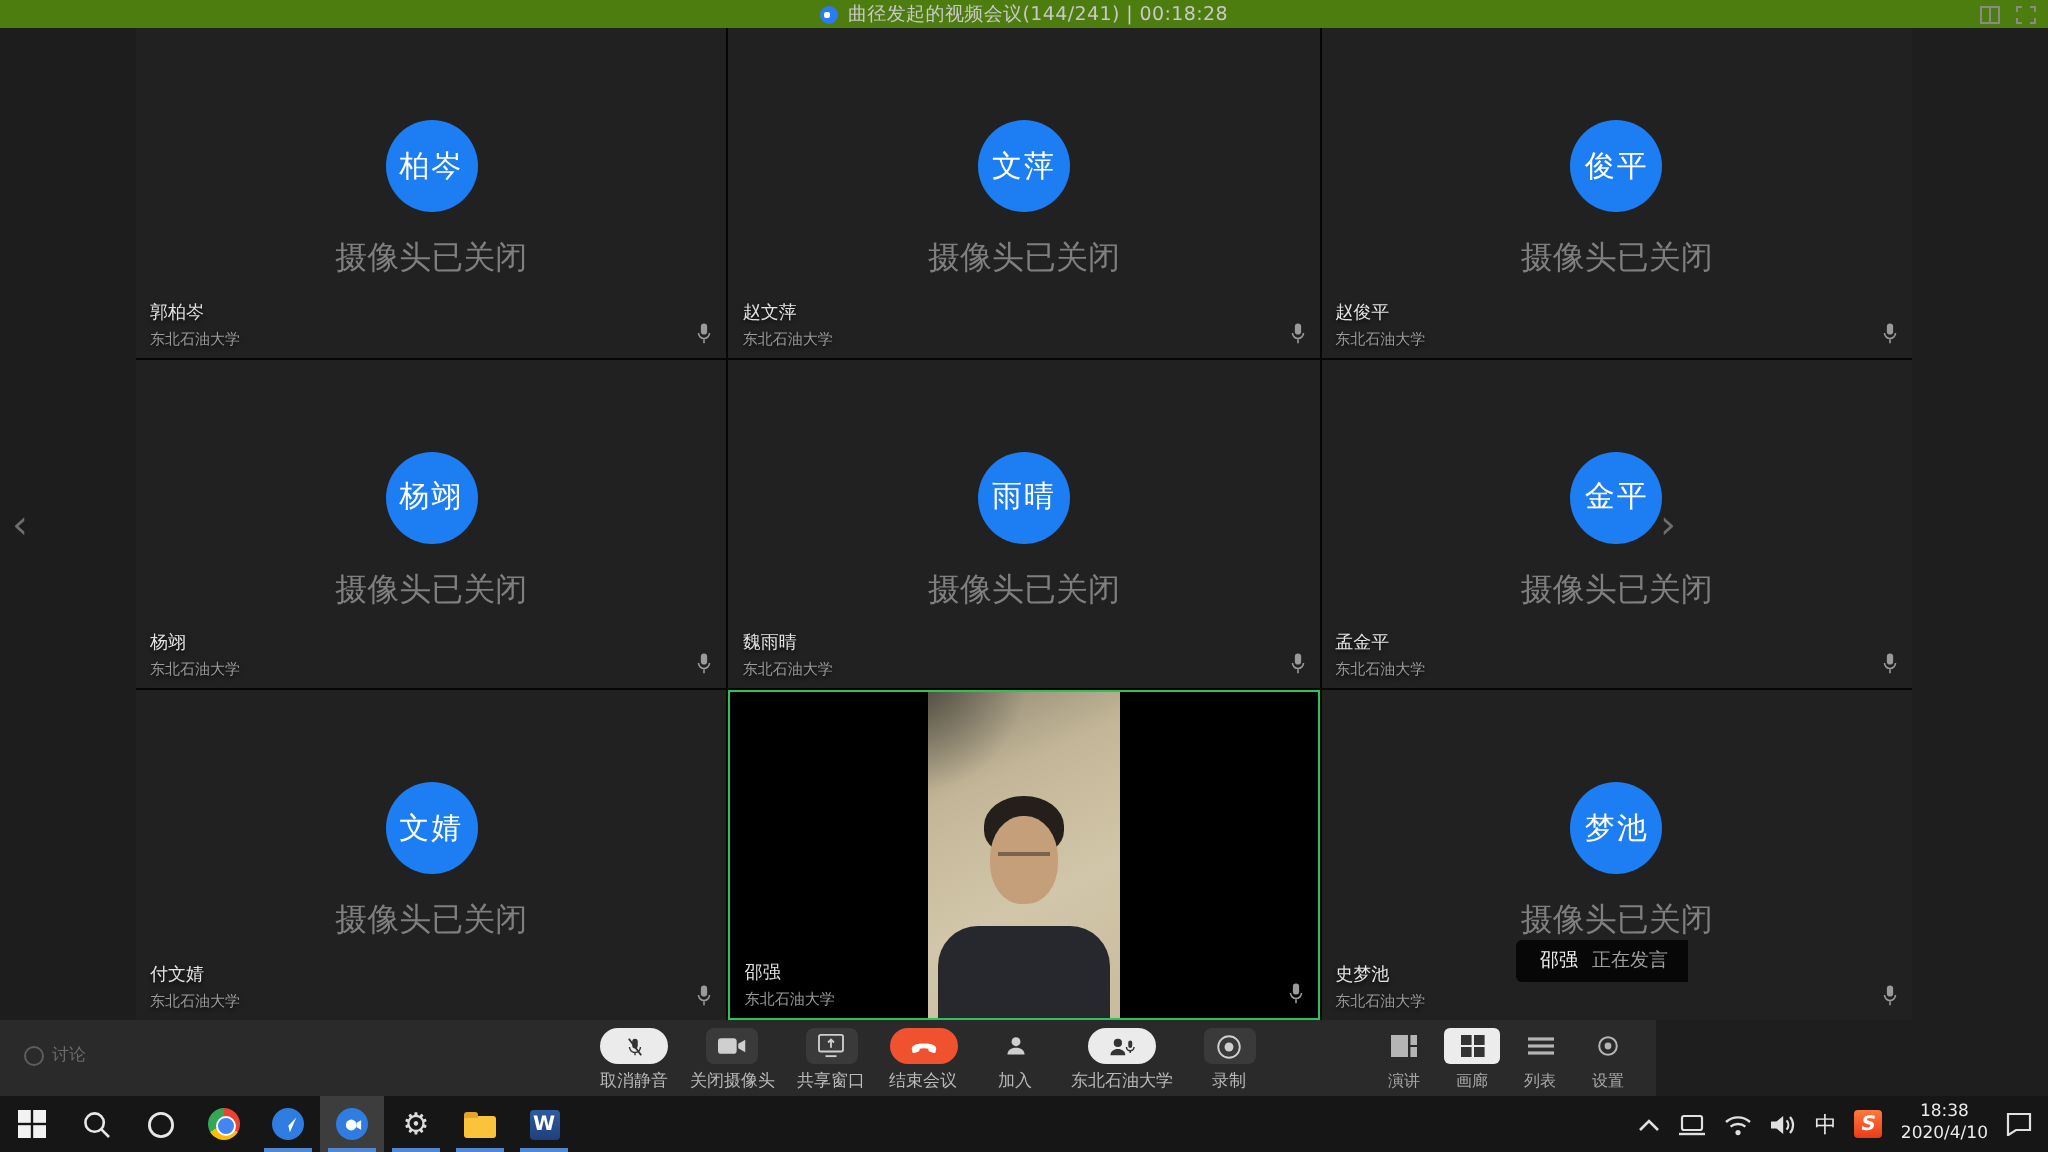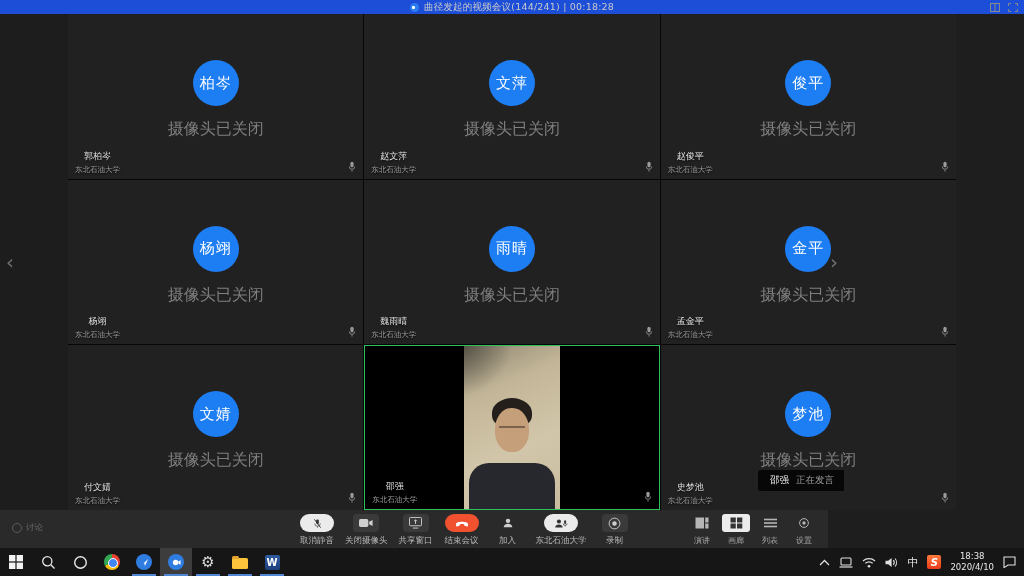--- a/index.html
+++ b/index.html
@@ -2,31 +2,31 @@
 <html><head>
 <meta charset="utf-8">
 <style>
   * { margin:0; padding:0; box-sizing:border-box; }
   html,body { width:1024px; height:576px; background:#000; overflow:hidden;
     font-family:"DejaVu Sans","Liberation Sans",sans-serif; }
   .screen { position:relative; width:1024px; height:576px; background:#1e1e1e; }
 
   
   .titlebar { position:absolute; top:0; left:0; width:1024px; height:14px;
-    background:#1d4ed8; display:flex; align-items:center; justify-content:center; }
+    background:#4d7c0f; display:flex; align-items:center; justify-content:center; }
   .titlebar .t-ico { width:9px; height:9px; border-radius:50%; background:#2b7cf0;
     margin-right:5px; position:relative; }
   .titlebar .t-ico::after { content:""; position:absolute; left:2px; top:3px;
     width:3px; height:3px; background:#fff; border-radius:1px; }
   .titlebar .t-text { font-size:9.5px; color:#c9c9c9; letter-spacing:.2px; }
   .tb-right { position:absolute; right:6px; top:3px; display:flex; gap:8px; }
   .tb-right svg { display:block; }
 
   
-  .stage { position:absolute; top:14px; left:0; width:844px; height:496px; background:#1d1d1d;text-align:center; }
+  .stage { position:absolute; top:14px; left:0; width:844px; height:496px; background:#1d1d1d; }
   .grid { position:absolute; left:68px; top:0; width:888px; height:496px;
     display:grid; grid-template-columns:repeat(3,1fr); grid-template-rows:repeat(3,1fr);
     gap:1px; background:#060606; }
   .tile { position:relative; background:#212121; overflow:hidden; }
   .tile-center { position:absolute; left:0; right:0; top:46px; display:flex;
     flex-direction:column; align-items:center; }
   .avatar { width:46px; height:46px; border-radius:50%; background:#1d7df2;
     display:flex; align-items:center; justify-content:center; }
   .avatar span { color:#fff; font-size:15px; letter-spacing:1px; }
   .cam-off { margin-top:13px; font-size:16px; color:#7f7f7f; }

